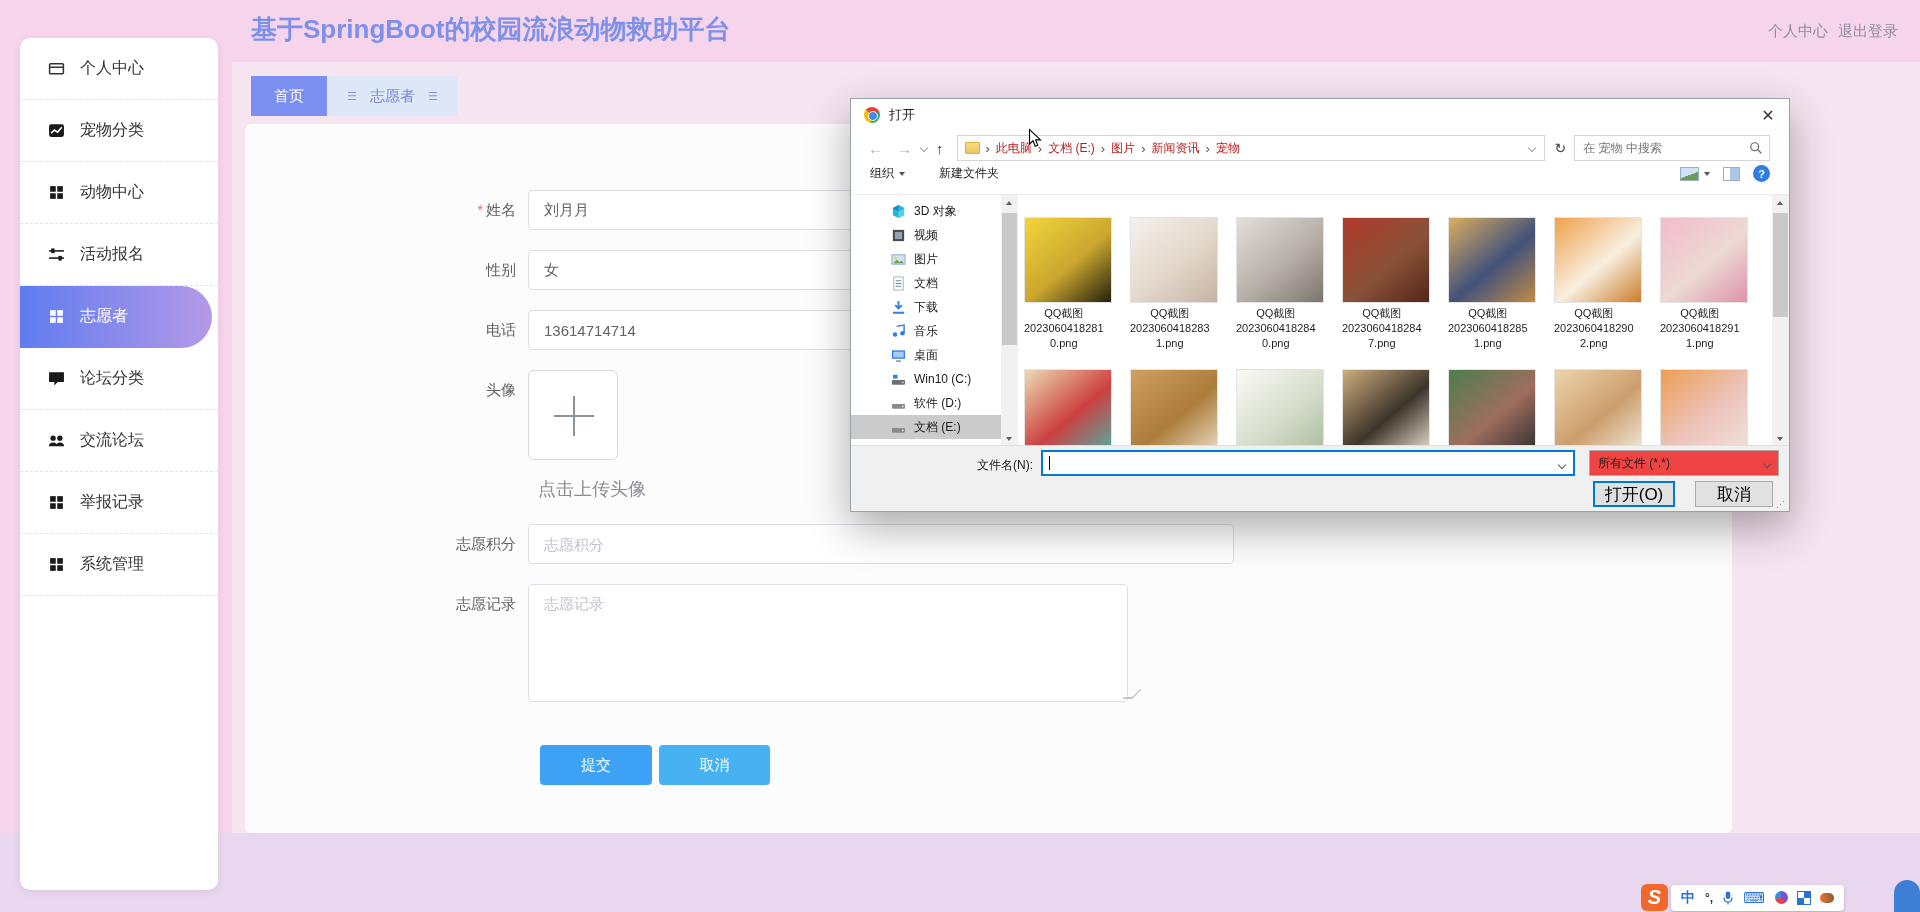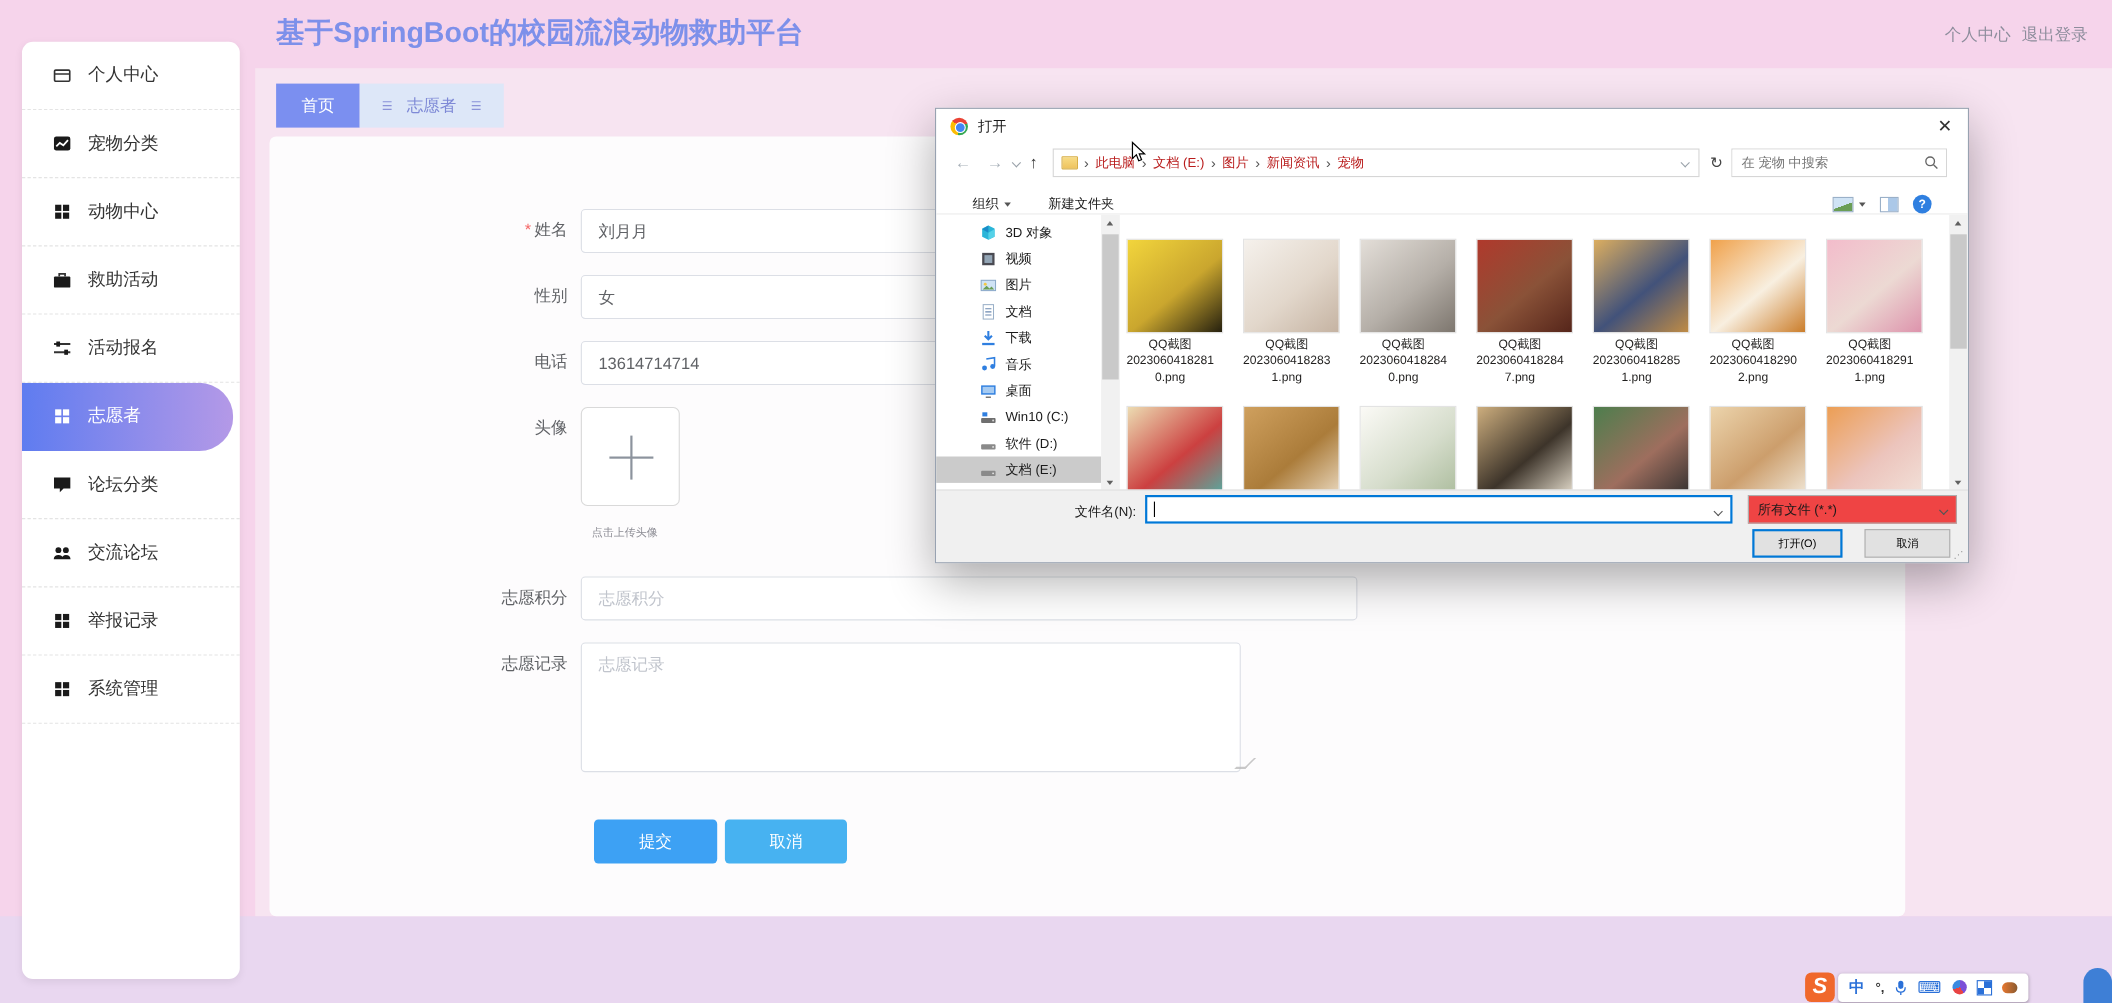--- a/index.html
+++ b/index.html
@@ -24,21 +24,21 @@
 
 .form-row{position:absolute;left:408px;display:flex}
 .f-label{width:120px;text-align:right;font-size:15px;color:#606266;line-height:40px;padding-right:12px;flex:0 0 auto}
 .req{color:#f56c6c;margin-right:3px}
 .f-input{width:706px;height:40px;border:1px solid #dcdfe6;border-radius:4px;padding:0 15px;font-size:15px;color:#606266;background:#fff;outline:none}
 .f-input::placeholder{color:#c0c4cc}
 .avatar-box{width:90px;height:90px;border:1px solid #d9d9d9;border-radius:6px;background:#fff;position:relative;cursor:pointer}
 .avatar-box .ph,.avatar-box .pv{position:absolute;background:#8c939d}
 .avatar-box .ph{left:25px;top:44px;width:40px;height:2px}
 .avatar-box .pv{left:44px;top:25px;width:2px;height:40px}
-.avatar-hint{position:absolute;left:538px;top:477px;width:110px;font-size:10px;color:#8c8c94}
+.avatar-hint{position:absolute;left:538px;top:477px;width:110px;font-size:18px;color:#8c8c94}
 .f-textarea{width:600px;height:118px;border:1px solid #dcdfe6;border-radius:4px;padding:10px 15px;font-size:15px;color:#606266;resize:none;outline:none;position:relative}
 .f-textarea::placeholder{color:#c0c4cc}
 .ta-grip{position:absolute;left:1127px;top:689px;width:10px;height:10px;border-right:2px solid #bbb;border-bottom:2px solid #bbb;transform:skew(-45deg) rotate(0deg);opacity:.8}
 .btn{position:absolute;height:40px;border:none;border-radius:4px;color:#fff;font-size:15px;cursor:pointer}
 .btn-submit{left:540px;top:745px;width:112px;background:#3da1f4}
 .btn-cancel2{left:659px;top:745px;width:111px;background:#47b2f1}
 
 .dialog{position:absolute;left:850px;top:98px;width:940px;height:414px;background:#fff;border:1px solid #98a2b1;box-shadow:0 16px 40px rgba(0,0,0,.32);z-index:10;font-size:12px;color:#1a1a1a}
 .dlg-titlebar{height:32px;display:flex;align-items:center;padding-left:13px;gap:9px;font-size:13px}
 .chrome-ic{width:16px;height:16px;border-radius:50%;background:conic-gradient(from -50deg,#ea4335 0 33%,#34a853 0 66%,#fbbc05 0 100%);position:relative;flex:0 0 auto}
@@ -51,21 +51,21 @@
 .addr{width:588px;height:26px;border:1px solid #d6d6d6;background:#fff;display:flex;align-items:center;padding:0 7px;margin-left:6px;cursor:default}
 .folder-ic{width:15px;height:12px;background:linear-gradient(#f8dc84,#eec35f);border-radius:1px;border:1px solid #d8ae45;flex:0 0 auto}
 .bc-sep{color:#555;font-size:13px;margin:0 6px}
 .bc-item{color:#b91c1c;cursor:pointer;white-space:nowrap}
 .addr-right{margin-left:auto;display:flex;align-items:center}
 .refresh-ic{color:#444;font-size:14px;margin-left:10px;cursor:pointer}
 .searchbox{width:196px;height:26px;border:1px solid #d6d6d6;background:#fff;margin-left:8px;position:relative}
 .searchbox input{width:100%;height:100%;border:none;outline:none;padding:0 26px 0 8px;font-size:12px;color:#444;font-family:inherit}
 .searchbox input::placeholder{color:#767676}
 .mag{position:absolute;right:6px;top:5px;width:14px;height:14px}
-.dlg-toolbar{height:30px;display:flex;align-items:flex-end;padding:0 33px;border-bottom:1px solid #ececec}
+.dlg-toolbar{height:30px;display:flex;align-items:flex-start;padding:0 19px;border-bottom:1px solid #ececec}
 .tb-item{display:flex;align-items:center;gap:5px;cursor:pointer}
 .tb-gap{width:34px}
 .tri-down{width:0;height:0;border-left:3.5px solid transparent;border-right:3.5px solid transparent;border-top:4px solid #555}
 .tb-right{margin-left:auto;display:flex;align-items:center;gap:13px}
 .pic-view-ic{width:19px;height:14px;border:1px solid #9ab0c8;background:linear-gradient(160deg,#cfe3f5 55%,#6a9e56 56%);cursor:pointer}
 .pane-ic{width:17px;height:14px;border:1px solid #9ab0c8;background:linear-gradient(90deg,#fff 0 40%,#abc8e8 40%);cursor:pointer}
 .help-ic{width:17px;height:17px;border-radius:50%;background:#2f7fe0;color:#fff;font-weight:bold;font-size:11px;display:flex;align-items:center;justify-content:center;cursor:pointer}
 .dlg-body{position:absolute;left:0;top:96px;width:938px;height:252px;display:flex;overflow:hidden}
 .dlg-nav{width:150px;padding-top:4px}
 .dlg-nav-item{height:24px;display:flex;align-items:center;gap:8px;padding-left:40px;cursor:pointer;white-space:nowrap}
@@ -78,21 +78,21 @@
 .grid{flex:1;padding:22px 0 0 6px;display:flex;flex-wrap:wrap;align-content:flex-start;overflow:hidden}
 .cell{width:106px;height:146px;display:flex;flex-direction:column;align-items:flex-start;margin-bottom:6px;cursor:pointer}
 .thumb{width:88px;height:86px;border:1px solid #e3e3e3;flex:0 0 auto}
 .caption{font-size:11px;line-height:15px;color:#201f1e;text-align:center;margin-top:3px}
 .dlg-bottom{position:absolute;left:0;bottom:0;width:938px;height:66px;background:#f0f0f0;border-top:1px solid #dfdfdf}
 .fn-label{position:absolute;left:126px;top:11px;font-size:12px}
 .fn-input{position:absolute;left:190px;top:4px;width:534px;height:26px;background:#fff;border:2px solid #0078d7;display:flex;align-items:center;padding:0 22px 0 6px}
 .fn-caret{width:1px;height:14px;background:#000}
 .fn-chev{position:absolute;right:8px;top:10px;width:6px;height:6px;border-right:1px solid #555;border-bottom:1px solid #555;transform:rotate(45deg)}
 .ft-select{position:absolute;left:738px;top:4px;width:190px;height:26px;background:#ef4444;border:1px solid #adadad;display:flex;align-items:center;padding:0 22px 0 8px;cursor:pointer}
-.win-btn{position:absolute;top:35px;height:26px;background:#e1e1e1;font-size:10px;display:flex;align-items:center;justify-content:center;cursor:pointer;font-family:inherit}
+.win-btn{position:absolute;top:35px;height:26px;background:#e1e1e1;font-size:17px;display:flex;align-items:center;justify-content:center;cursor:pointer;font-family:inherit}
 .btn-open{left:742px;width:82px;border:2px solid #0078d7}
 .btn-dcancel{left:844px;width:78px;border:1px solid #adadad}
 .grip{position:absolute;right:3px;bottom:2px;width:10px;height:10px;color:#9a9a9a;font-size:9px;letter-spacing:-1px}
 
 .cursor{position:absolute;left:1028px;top:128px;z-index:50;pointer-events:none}
 
 .ime{position:absolute;left:1641px;top:884px;display:flex;align-items:center;z-index:20}
 .ime-logo{width:27px;height:27px;background:#f0682c;border-radius:6px;color:#fff;font-weight:bold;font-size:20px;font-style:italic;display:flex;align-items:center;justify-content:center;cursor:pointer}
 .ime-tray{height:26px;background:#fff;border-radius:4px;display:flex;align-items:center;gap:10px;padding:0 10px;margin-left:3px;box-shadow:0 1px 3px rgba(0,0,0,.25)}
 .ime-zh{color:#2a70d8;font-weight:bold;font-size:14px;cursor:pointer}
@@ -139,29 +139,20 @@
       <div class="side-item">
     <span style="display:flex">
           <svg viewBox="0 0 16 16" fill="currentColor">
             <rect x="2" y="2" width="5.3" height="5.3"></rect>
             <rect x="8.7" y="2" width="5.3" height="5.3"></rect>
             <rect x="2" y="8.7" width="5.3" height="5.3"></rect>
             <rect x="8.7" y="8.7" width="5.3" height="5.3"></rect>
           </svg>
         </span>
     <span>动物中心</span>
-      </div>
-      <div class="side-item">
-    <span style="display:flex">
-          <svg viewBox="0 0 16 16" fill="currentColor">
-            <rect x="1" y="5" width="14" height="9.5" rx="1"></rect>
-            <path d="M5.5 5V2.8h5V5" fill="none" stroke="currentColor" stroke-width="1.5"></path>
-          </svg>
-        </span>
-    <span>救助活动</span>
       </div>
       <div class="side-item">
     <span style="display:flex">
           <svg viewBox="0 0 16 16" fill="currentColor">
             <path d="M1 4.5h14M1 11.5h14" stroke="currentColor" stroke-width="1.6"></path>
             <rect x="3" y="2.3" width="3.2" height="4.4"></rect>
             <rect x="9.8" y="9.3" width="3.2" height="4.4"></rect>
           </svg>
         </span>
     <span>活动报名</span>

